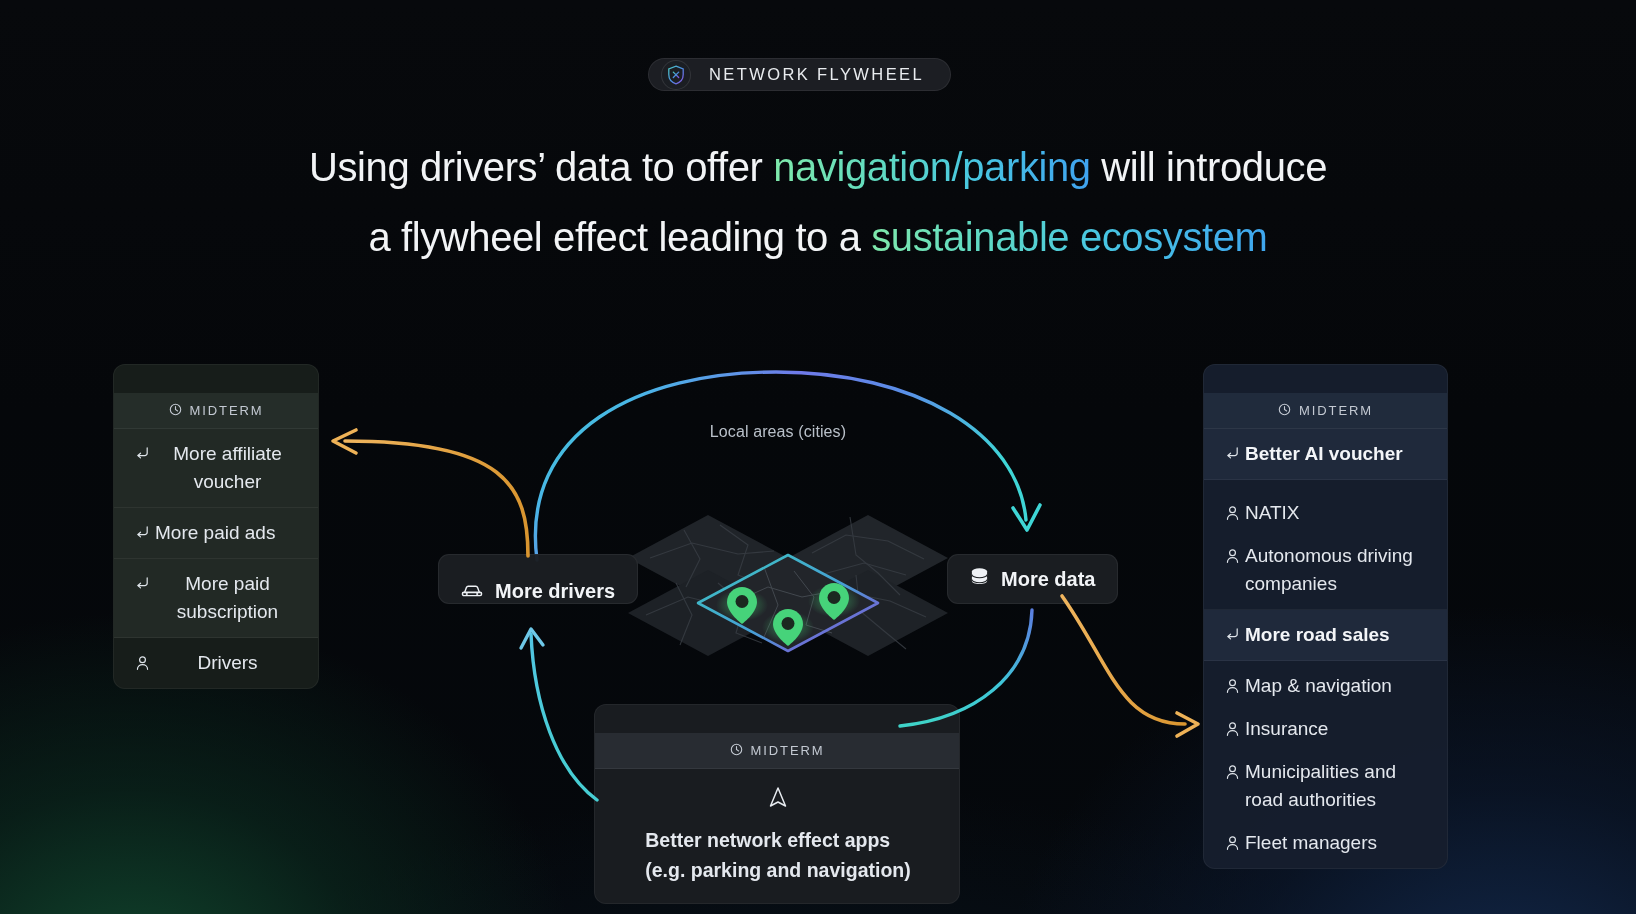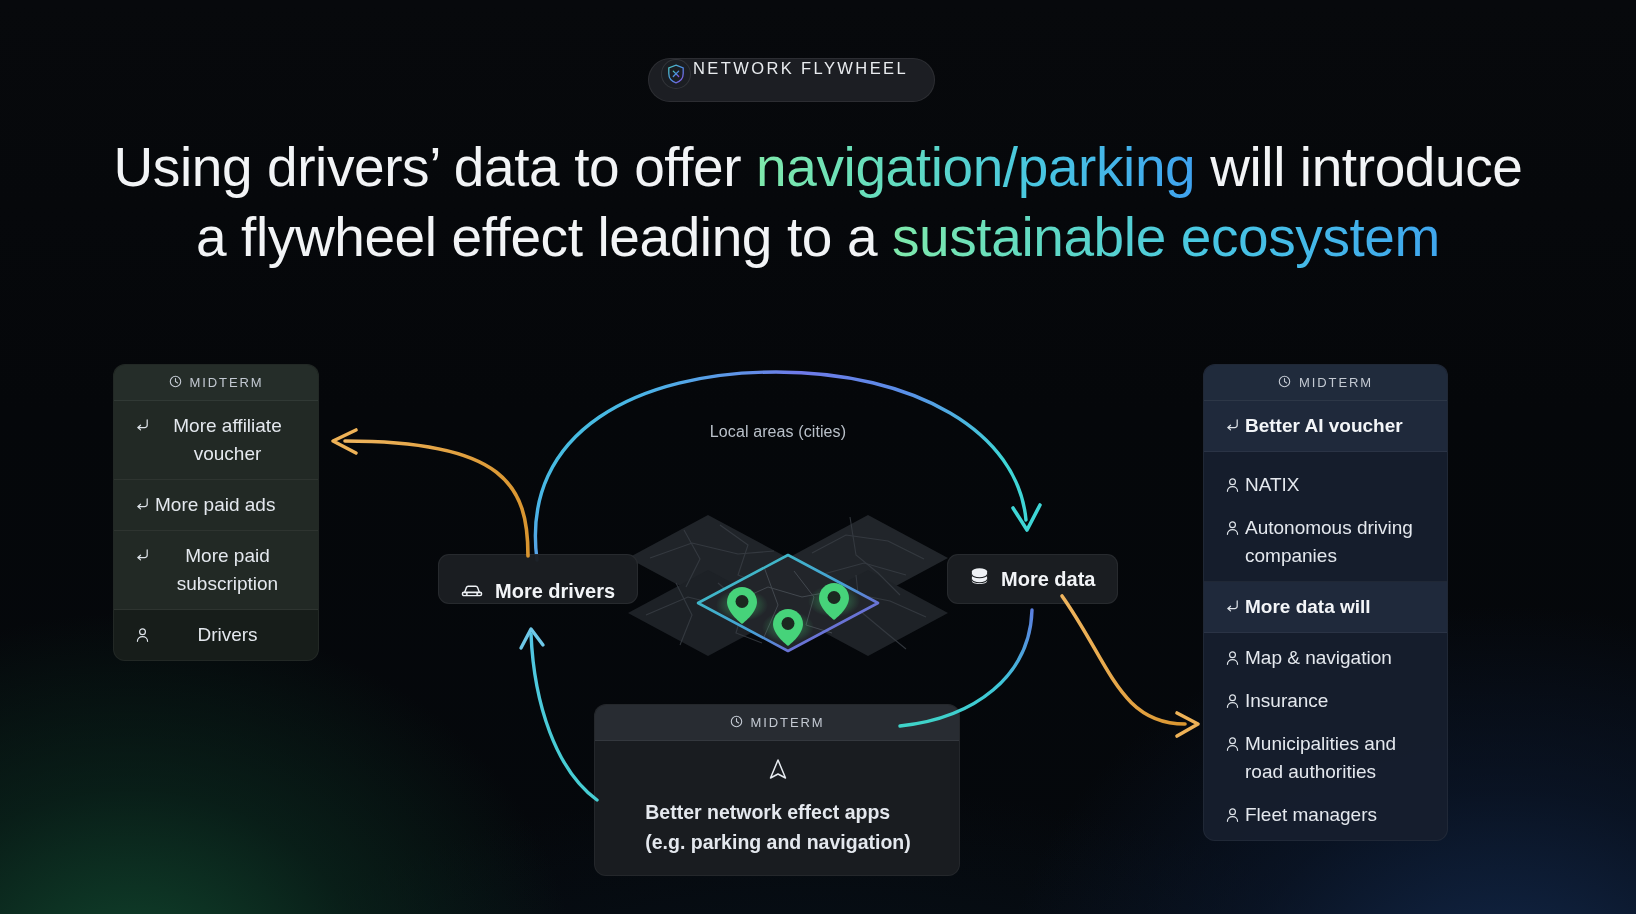--- a/index.html
+++ b/index.html
@@ -16,60 +16,60 @@
     background:
       radial-gradient(ellipse 620px 520px at 8% 108%, rgba(18,74,48,0.95) 0%, rgba(12,48,34,0.55) 38%, rgba(6,18,14,0.0) 72%),
       radial-gradient(ellipse 680px 540px at 92% 110%, rgba(20,44,82,0.92) 0%, rgba(14,30,58,0.5) 40%, rgba(6,12,22,0.0) 74%),
       radial-gradient(ellipse 900px 420px at 50% 118%, rgba(10,26,40,0.6) 0%, rgba(5,10,16,0) 70%),
       linear-gradient(180deg, #07090c 0%, #05070a 45%, #05080c 100%);
   }
 
   
   #badge {
     position: absolute; left: 648px; top: 58px;
-    height: 44px; padding: 0 26px 0 12px;
-    display: flex; gap: 2px;
+    height: 33px; padding: 0 26px 0 12px;
+    display: flex; align-items: center; gap: 18px;
     border-radius: 22px;
     background: rgba(30,33,38,0.92);
     border: 1px solid rgba(255,255,255,0.07);
   }
   #badge .shieldwrap {
     width: 30px; height: 30px; border-radius: 50%;
     background: #1b1e23;
     border: 1px solid rgba(255,255,255,0.10);
     display: flex; align-items: center; justify-content: center;
     flex: 0 0 auto;
   }
   #badge .label {
     font-size: 16.5px; letter-spacing: 2.4px; color: #e9ecef; font-weight: 400;
     white-space: nowrap;
   }
 
   
   #headline {
     position: absolute; left: 0; top: 132px; width: 1636px;
     text-align: center;
-    font-size: 55px; line-height: 70px; font-weight: 400;
+    font-size: 40px; line-height: 70px; font-weight: 400;
     color: #f2f4f6; letter-spacing: -0.4px;
   }
   #headline .grad1 {
     background: linear-gradient(90deg, #7fe9ab 0%, #62dcc0 32%, #49c8e0 62%, #3fa2f0 100%);
     -webkit-background-clip: text; background-clip: text; color: transparent;
   }
   #headline .grad2 {
     background: linear-gradient(90deg, #7fe9ab 0%, #5fd9c4 28%, #48c6e3 58%, #3fa6ee 100%);
     -webkit-background-clip: text; background-clip: text; color: transparent;
   }
 
   
   .card { position: absolute; border-radius: 12px; overflow: hidden; }
   .card-head {
     display: flex; align-items: center; justify-content: center; gap: 8px;
     height: 36px;
-    font-size: 13px; letter-spacing: 1.9px; color: #c3c9d2; font-weight: 500;
+    font-size: 13px; letter-spacing: 1.9px; color: #c3c9d2; font-weight: 500; margin-top: 28px;
   }
   .card-row {
     display: flex; align-items: flex-start; gap: 3px;
     padding: 11px 18px;
     font-size: 19px; line-height: 28px; color: #e4e8ee;
   }
   .card-row.bold { font-weight: 700; color: #f3f5f8; }
   .card-row .ico { flex: 0 0 20px; width: 20px; height: 27px; display:flex; align-items:center; justify-content:center; }
   .card-row .txt { flex: 1 1 auto; }
 
@@ -386,21 +386,21 @@
       <span class="txt">Autonomous driving companies</span>
     </div>
 
     <div class="card-row bold r-branch">
       <span class="ico">
         <svg width="15" height="15" viewBox="0 0 16 16" fill="none">
           <path d="M13 2 v5.6 a2.6 2.6 0 0 1 -2.6 2.6 H3.4" stroke="#dfe4ea" stroke-width="1.3" stroke-linecap="round" fill="none"></path>
           <path d="M5.9 7.7 L3.1 10.2 L5.9 12.7" stroke="#dfe4ea" stroke-width="1.3" stroke-linecap="round" stroke-linejoin="round" fill="none"></path>
         </svg>
       </span>
-      <span class="txt">More data will</span>
+      <span class="txt">More road sales</span>
     </div>
 
     <div class="card-row" style="border-bottom:none;padding-bottom:4px;">
       <span class="ico">
         <svg width="15" height="16" viewBox="0 0 16 17" fill="none">
           <circle cx="8" cy="5" r="3.1" stroke="#dfe4ea" stroke-width="1.3"></circle>
           <path d="M2.6 15.2 c0 -3 2.4 -5 5.4 -5 s5.4 2 5.4 5" stroke="#dfe4ea" stroke-width="1.3" stroke-linecap="round" fill="none"></path>
         </svg>
       </span>
       <span class="txt">Map &amp; navigation</span>

